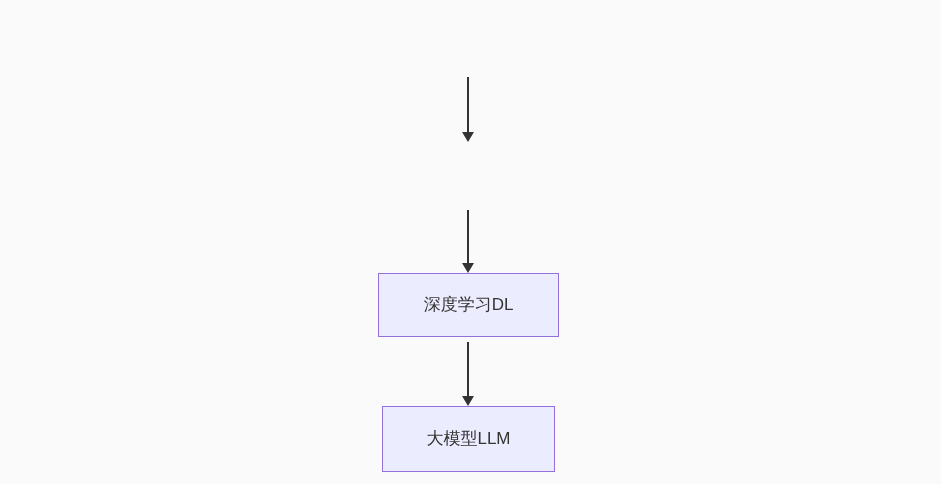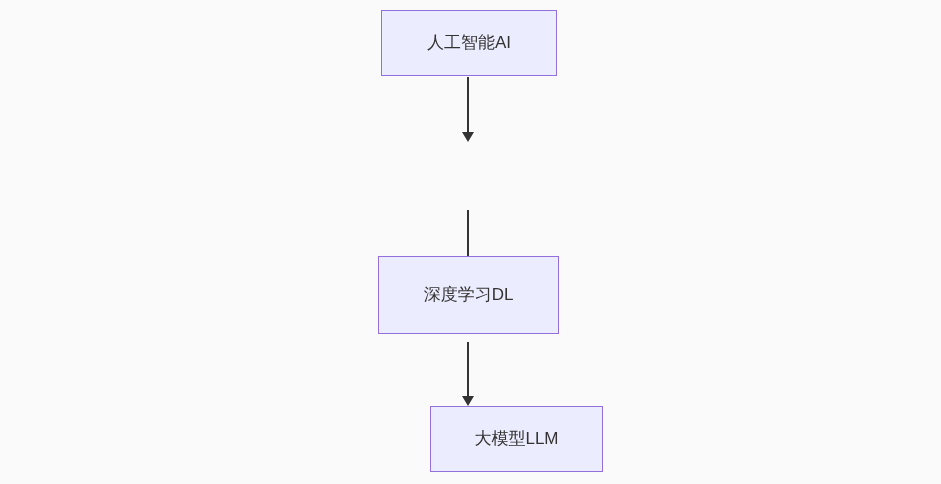--- a/index.html
+++ b/index.html
@@ -27,22 +27,22 @@
     color: #333333;
     font-size: 17px;
     display: flex;
     align-items: center;
     justify-content: center;
     text-align: center;
     line-height: 1.2;
   }
   .node-ai  { left: 381px; top: 10px;  width: 176px; height: 66px; }
   .node-ml  { left: 377px; top: 142px; width: 183px; height: 67px; }
-  .node-dl  { left: 378px; top: 256px; width: 181px; height: 78px; }
-  .node-llm { left: 382px; top: 406px; width: 173px; height: 66px; margin-left: 48px; }
+  .node-dl  { left: 378px; top: 273px; width: 181px; height: 64px; }
+  .node-llm { left: 382px; top: 406px; width: 173px; height: 66px; }
 
   .edge {
     position: absolute;
     left: 467px;
     width: 2px;
     background: #333333;
   }
   .edge::after {
     content: "";
     position: absolute;
@@ -56,23 +56,20 @@
   }
   .edge-1 { top: 77px;  height: 55px; }
   .edge-2 { top: 210px; height: 53px; }
   .edge-3 { top: 342px; height: 54px; }
 </style>
 </head>
 <body>
 
 <div class="canvas">
 
-  <div class="node node-ai">
-    <span>人工智能AI</span>
-  </div>
 
   <div class="edge edge-1"></div>
 
 
   <div class="edge edge-2"></div>
 
   <div class="node node-dl">
     <span>深度学习DL</span>
   </div>
 

